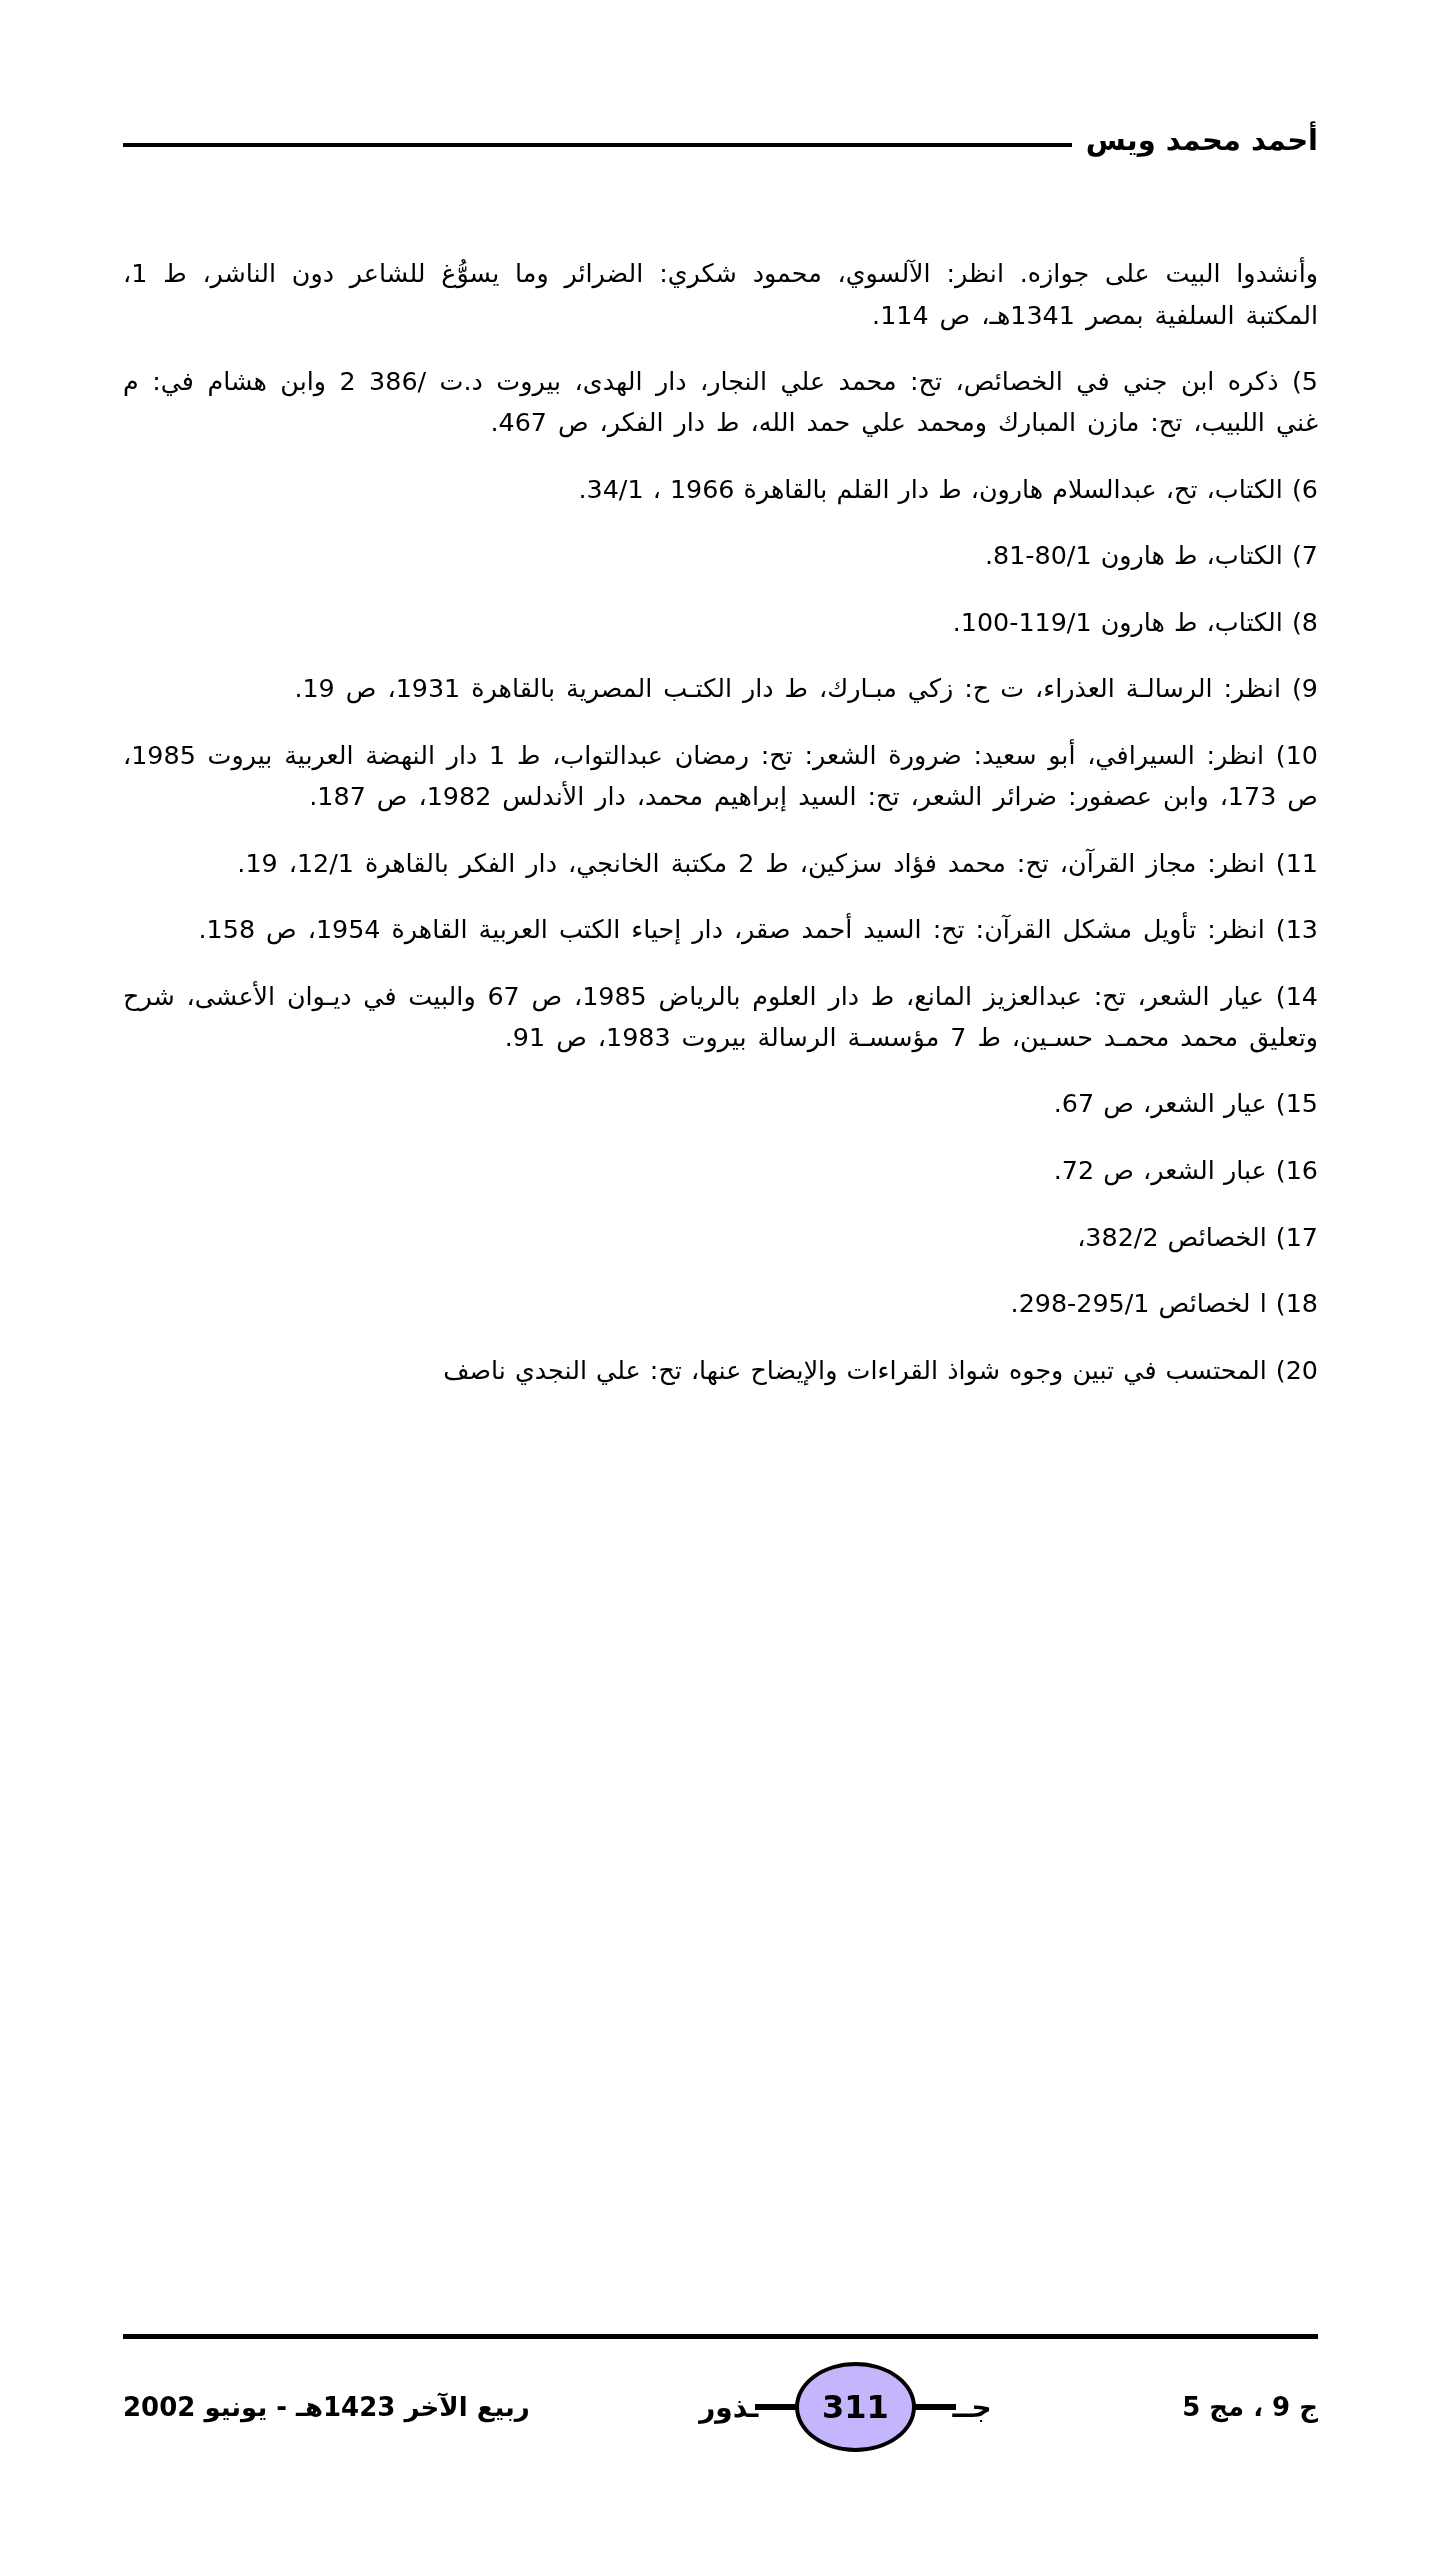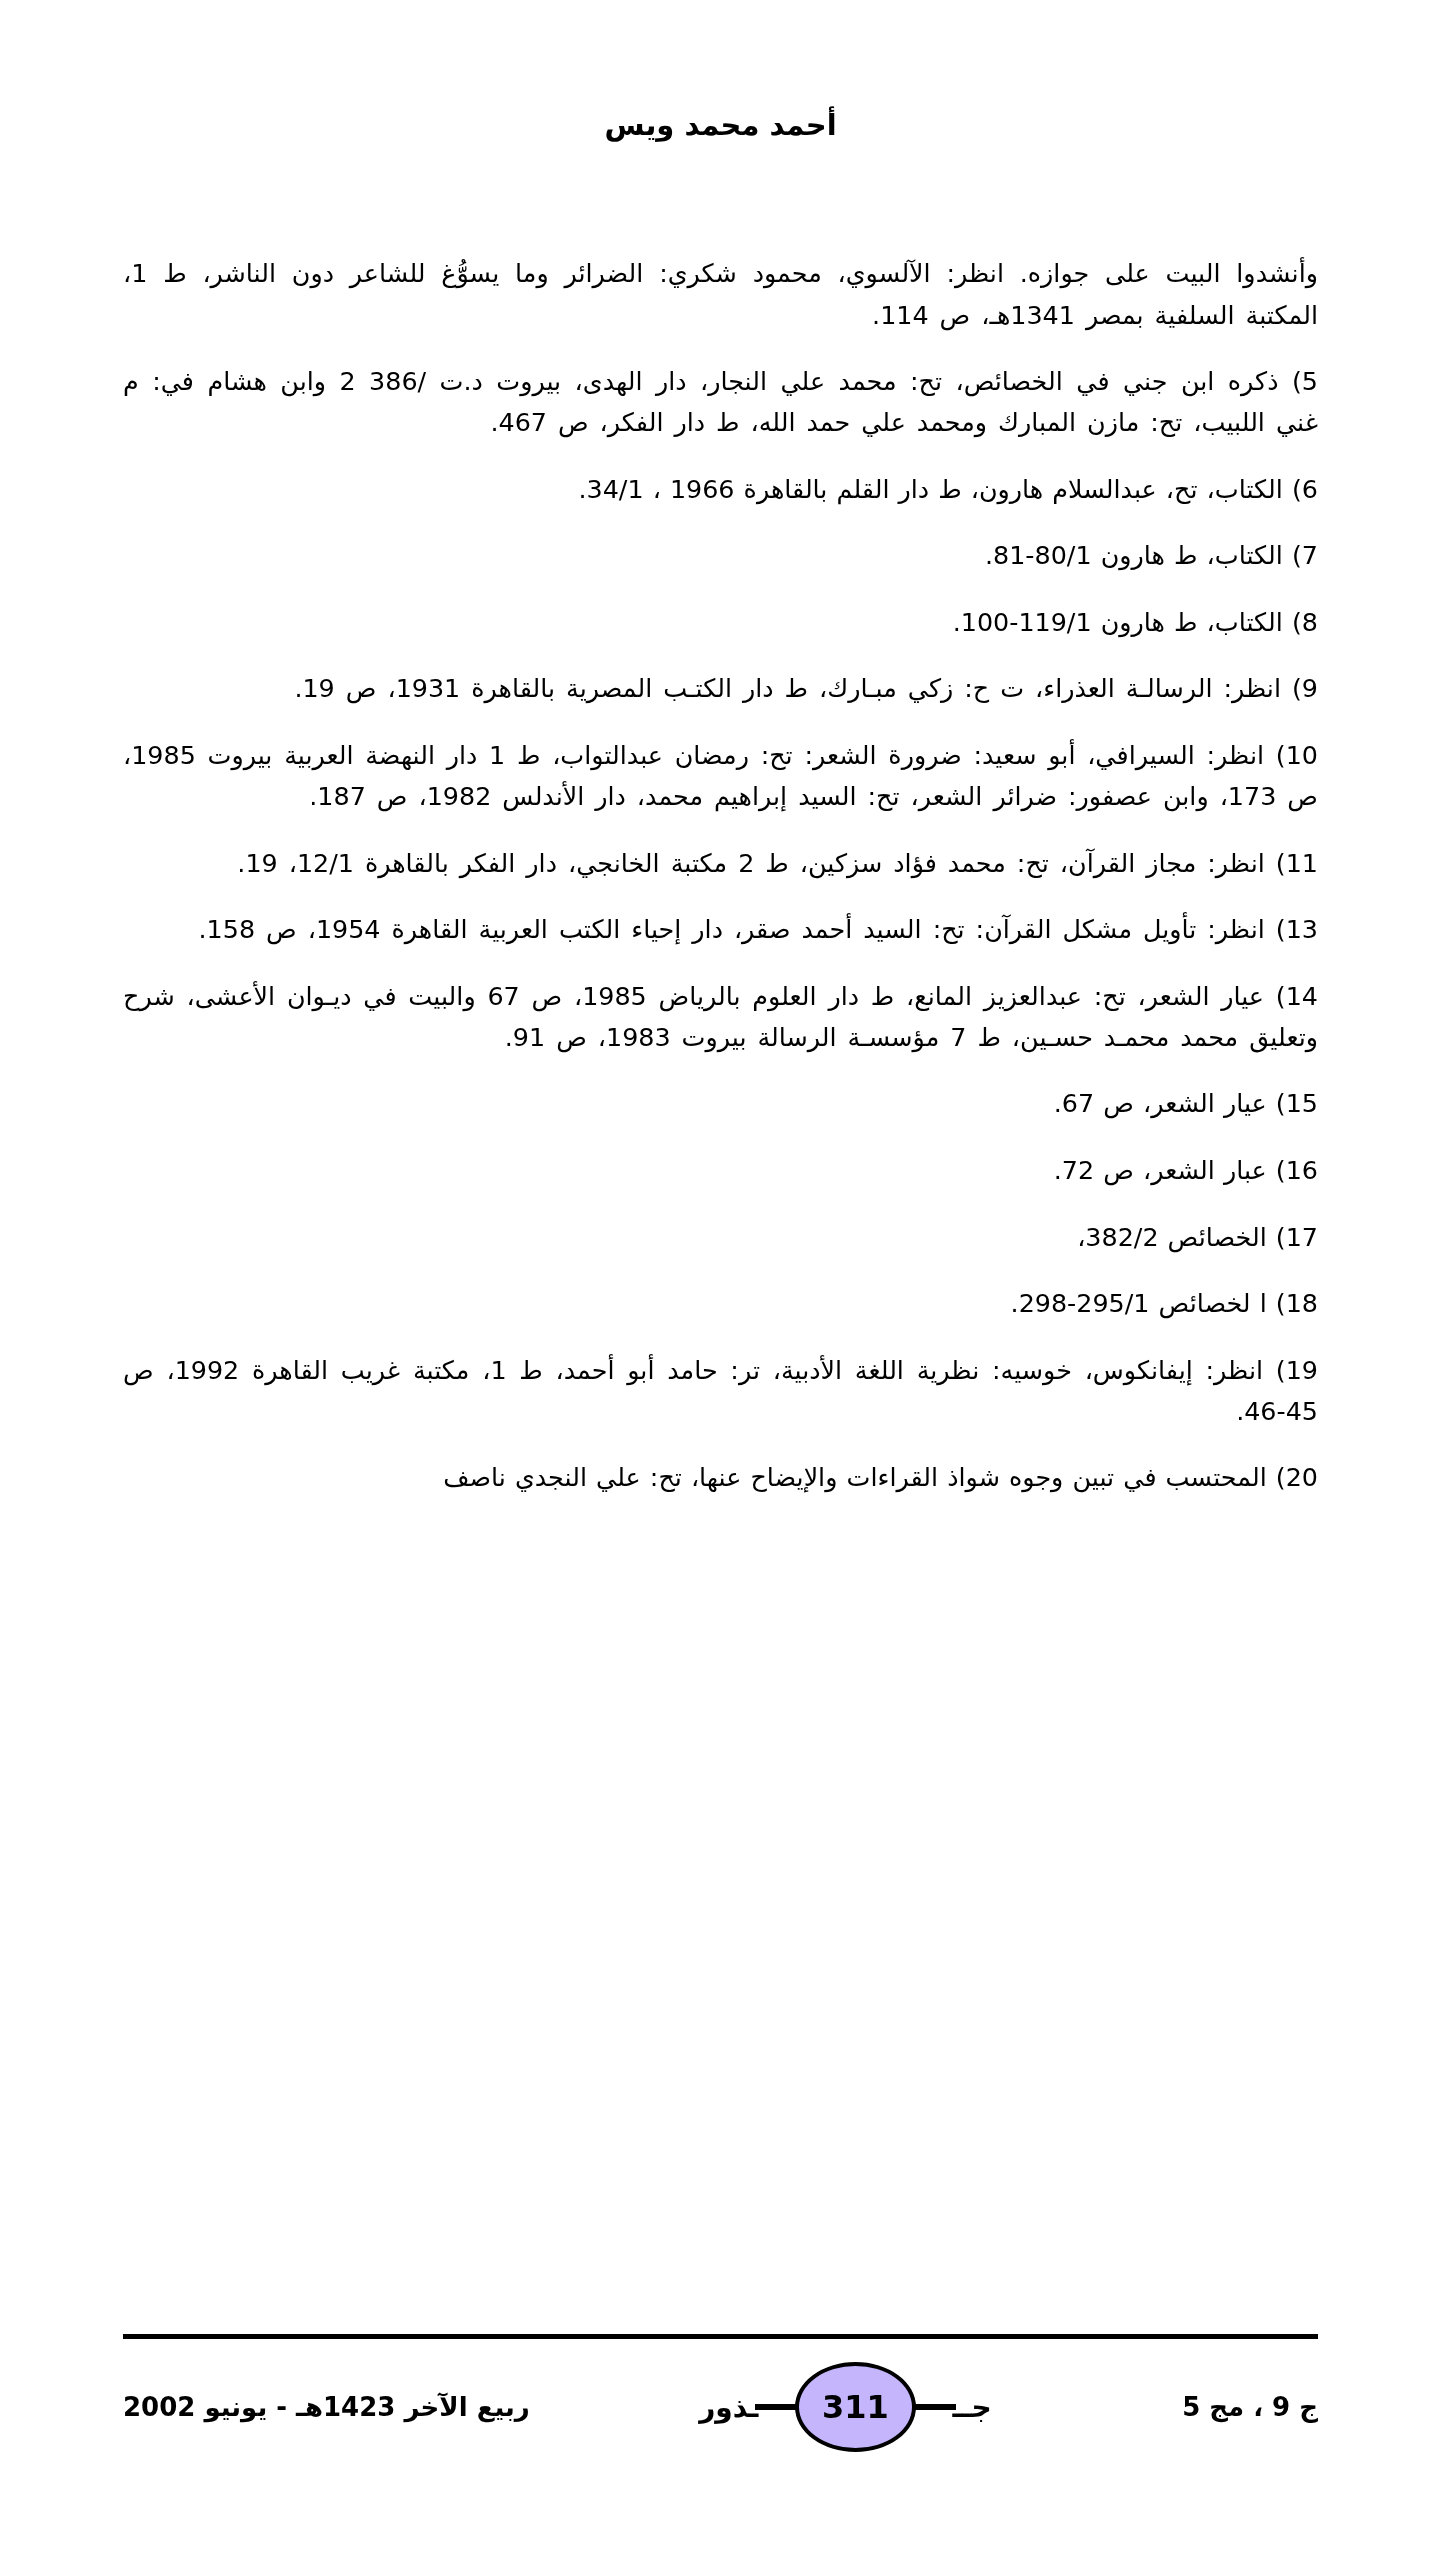--- a/index.html
+++ b/index.html
@@ -23,21 +23,21 @@
   }
 
   
   .running-header {
     position: absolute;
     top: 113px;
     right: 123px;
     left: 123px;
     height: 58px;
     display: flex;
-    flex-direction: column;
+    flex-direction: row;
     align-items: center;
     gap: 13.4px;
   }
   .running-header .author {
     font-size: 29px;
     font-weight: bold;
     white-space: nowrap;
     letter-spacing: 0px;
     line-height: 1;
     transform: translateY(-1.9px);
@@ -205,21 +205,20 @@
     <p class="note wide">14) عيار الشعر، تح: عبدالعزيز المانع، ط دار العلوم بالرياض 1985، ص 67 والبيت في ديـوان الأعشى، شرح وتعليق محمد محمـد حسـين، ط 7 مؤسسـة الرسالة بيروت 1983، ص 91.</p>
 
     <p class="note short pad-600">15) عيار الشعر، ص 67.</p>
 
     <p class="note short pad-600">16) عبار الشعر، ص 72.</p>
 
     <p class="note short pad-600">17) الخصائص 382/2،</p>
 
     <p class="note short pad-520">18) ا لخصائص 295/1-298.</p>
 
-    <p class="note wide">19) انظر: إيفانكوس، خوسيه: نظرية اللغة الأدبية، تر: حامد أبو أحمد، ط 1، مكتبة غريب القاهرة 1992، ص 45-46.</p>
 
     <p class="note">20) المحتسب في تبين وجوه شواذ القراءات والإيضاح عنها، تح: علي النجدي ناصف</p>
 
   </div>
 
   <div class="footer">
     <div class="footer-rule"></div>
     <div class="footer-row">
 
       <div class="footer-volume">ج 9 ، مج 5</div>

